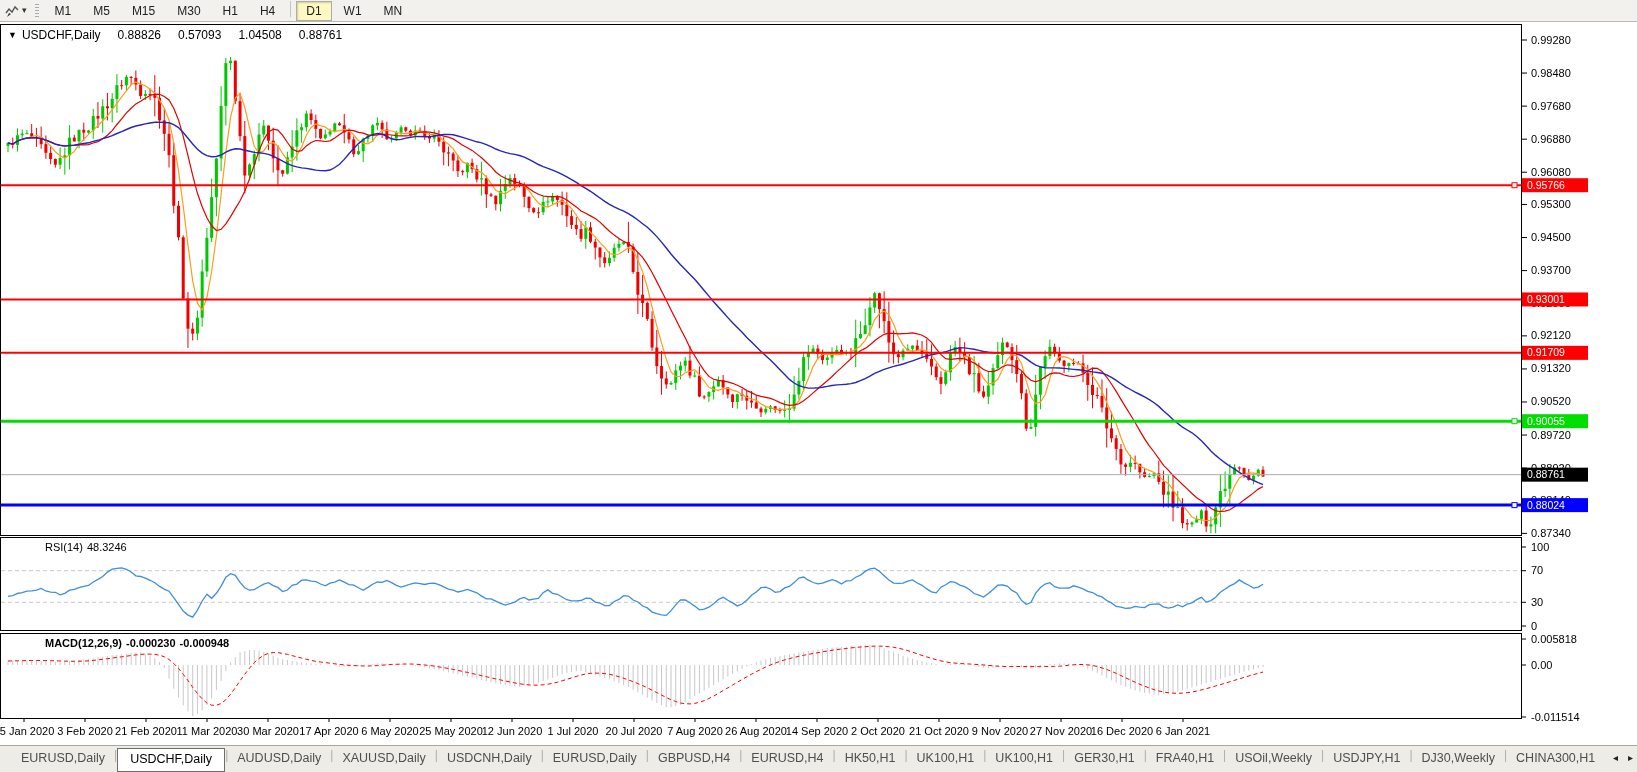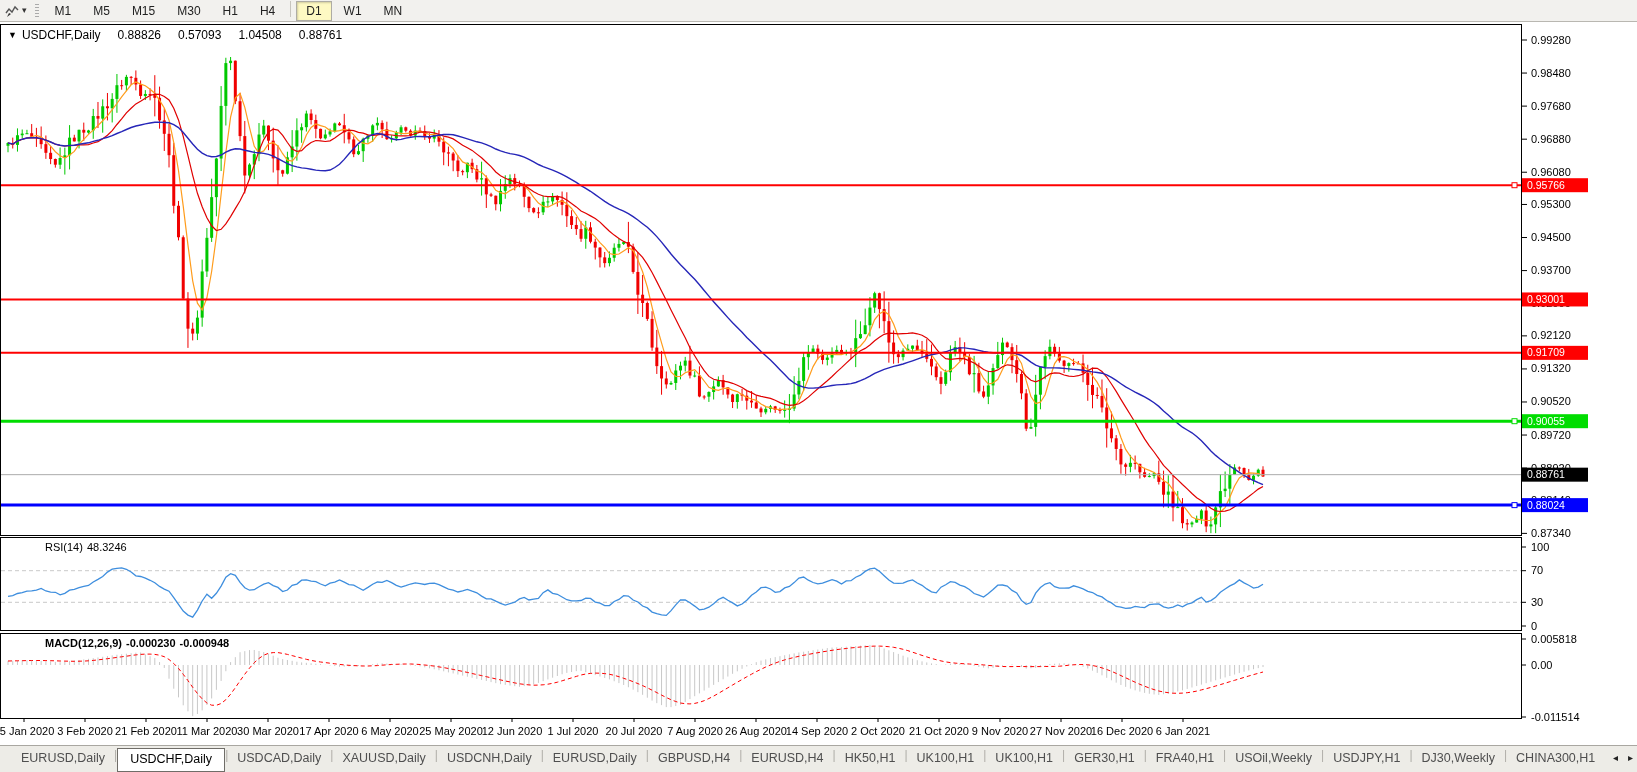--- a/index.html
+++ b/index.html
@@ -1014,21 +1014,21 @@
       <span>MACD(12,26,9)</span><span>-0.000230</span><span>-0.000948</span>
     </div>
   </div>
 
   <div class="tabbar">
     <div class="tabstrip" id="tabstrip">
         <span class="tab">EURUSD,Daily</span>
         <span class="tabsep">|</span>
         <span class="tab active">USDCHF,Daily</span>
         <span class="tabsep">|</span>
-        <span class="tab">USDCAD,Daily</span>
+        <span class="tab">AUDUSD,Daily</span>
         <span class="tabsep">|</span>
         <span class="tab">XAUUSD,Daily</span>
         <span class="tabsep">|</span>
         <span class="tab">USDCNH,Daily</span>
         <span class="tabsep">|</span>
         <span class="tab">EURUSD,Daily</span>
         <span class="tabsep">|</span>
         <span class="tab">GBPUSD,H4</span>
         <span class="tabsep">|</span>
         <span class="tab">EURUSD,H4</span>

